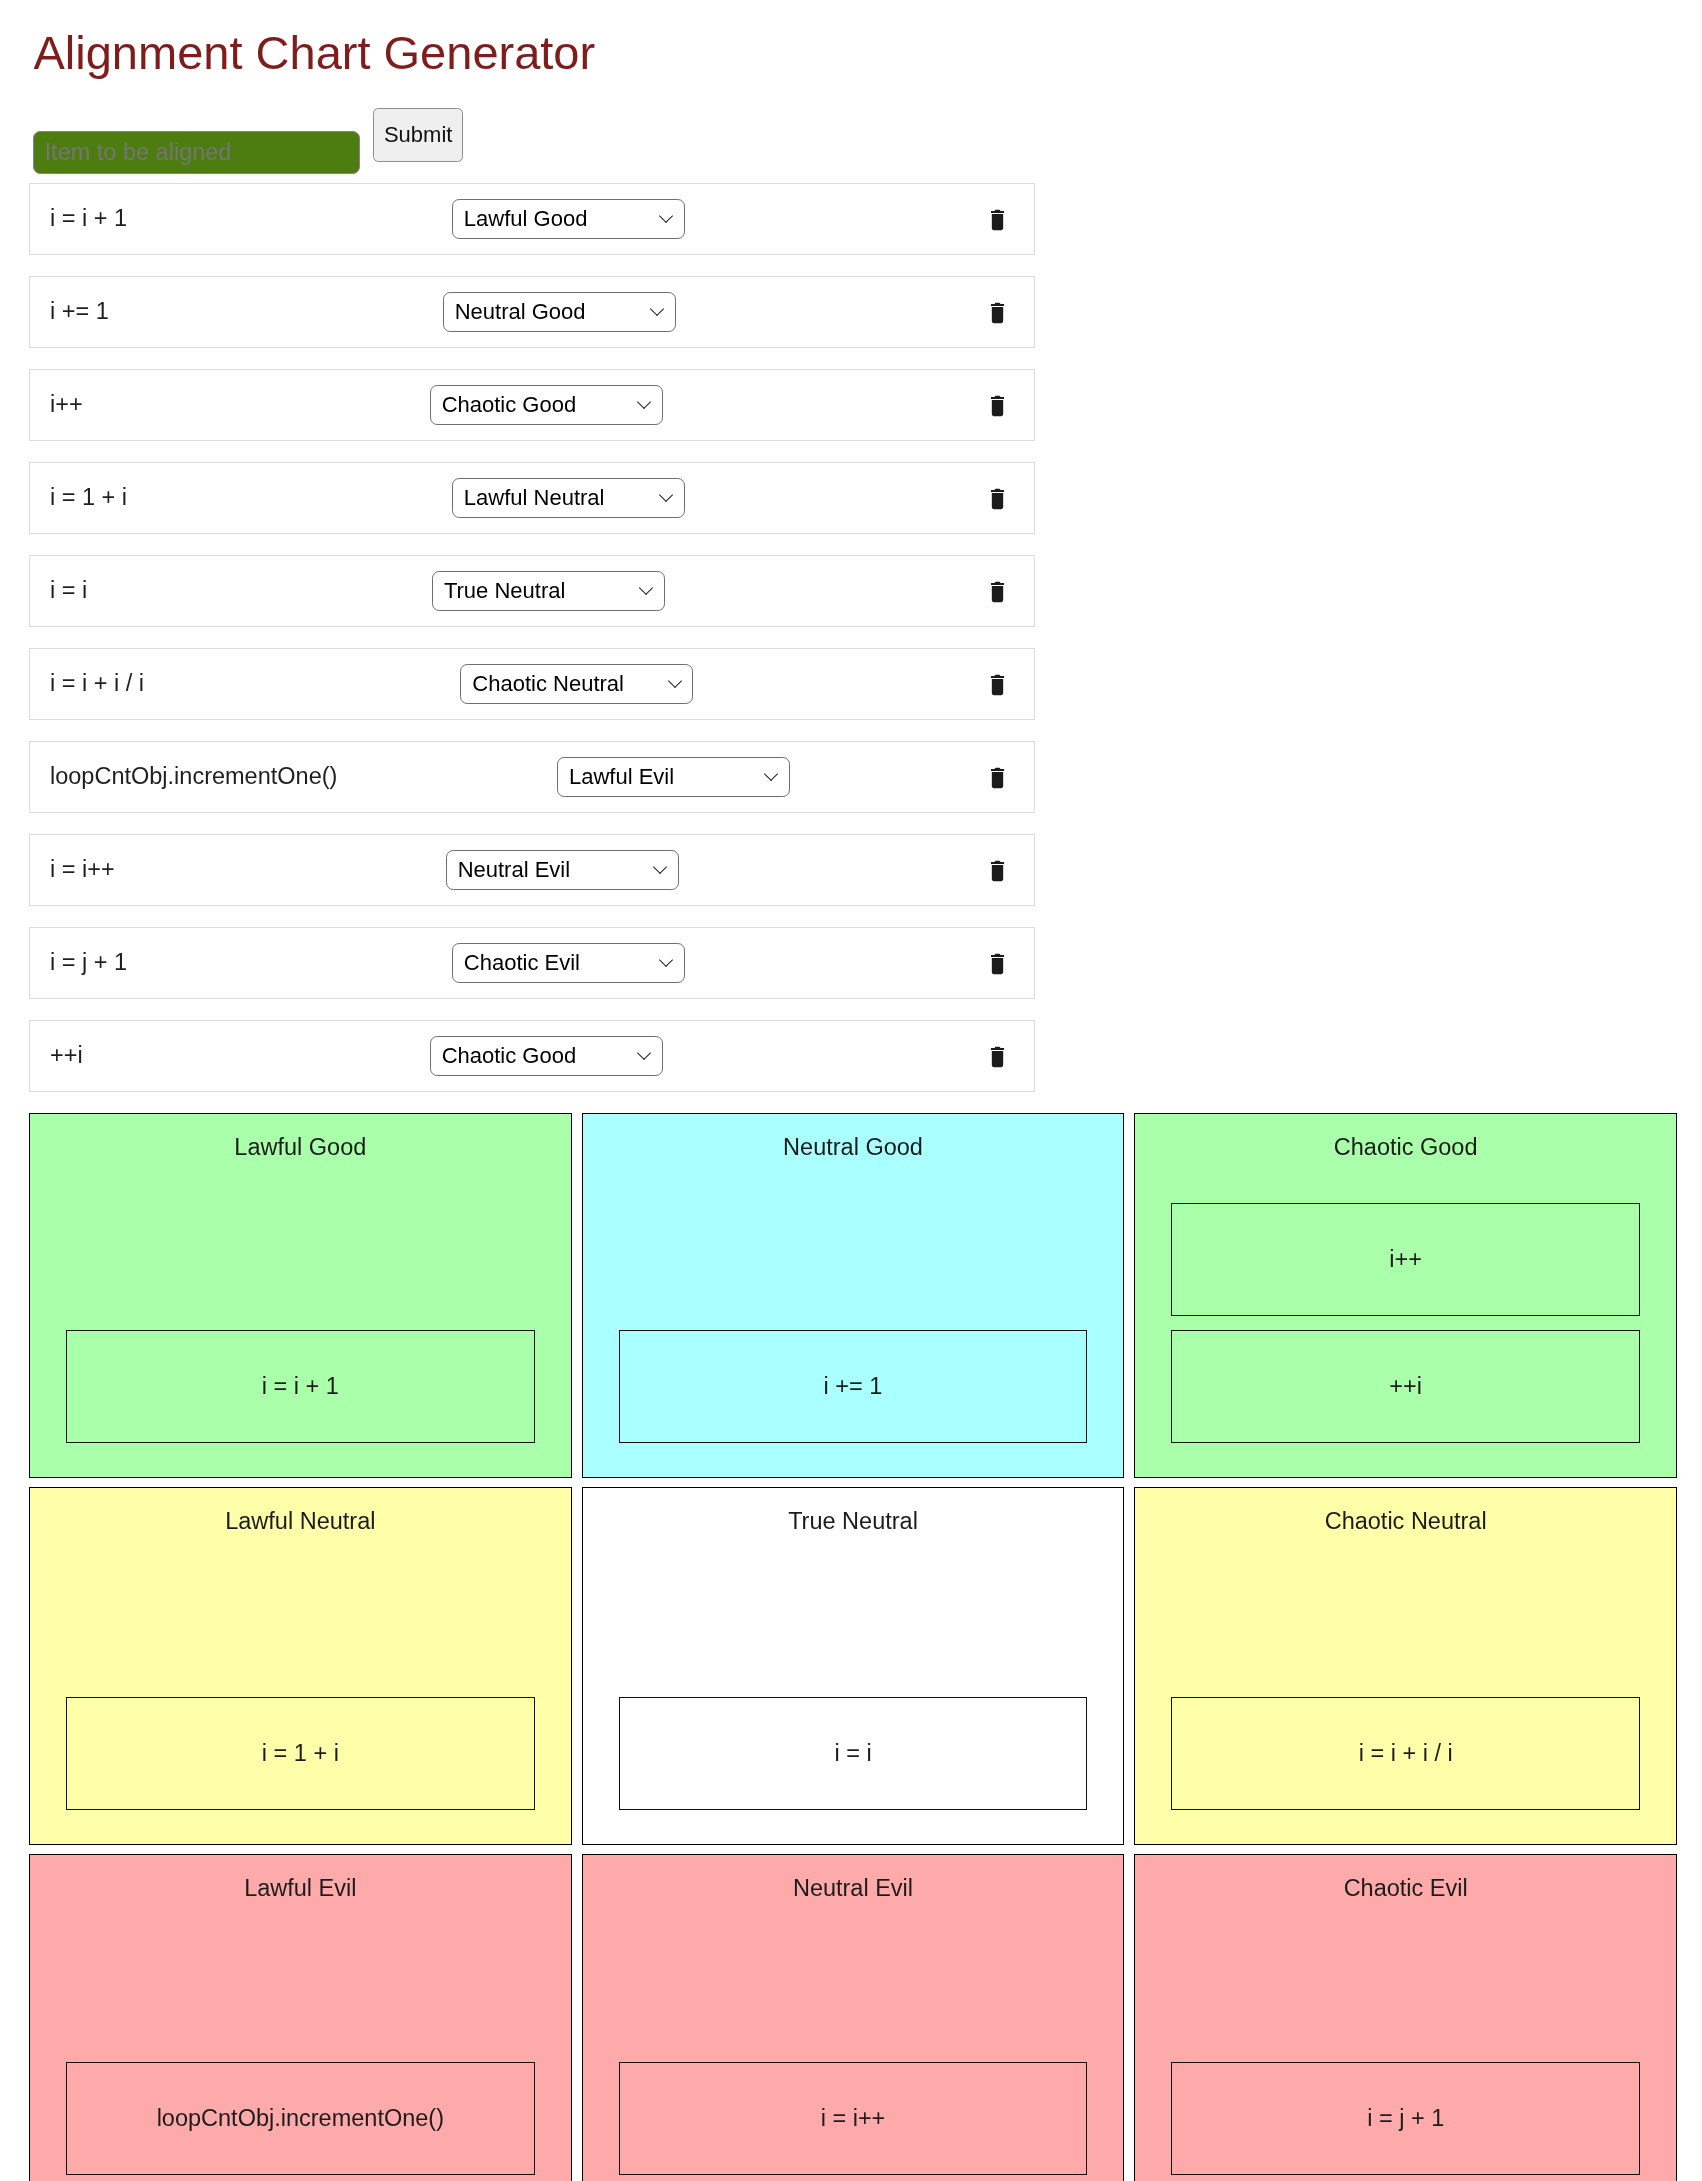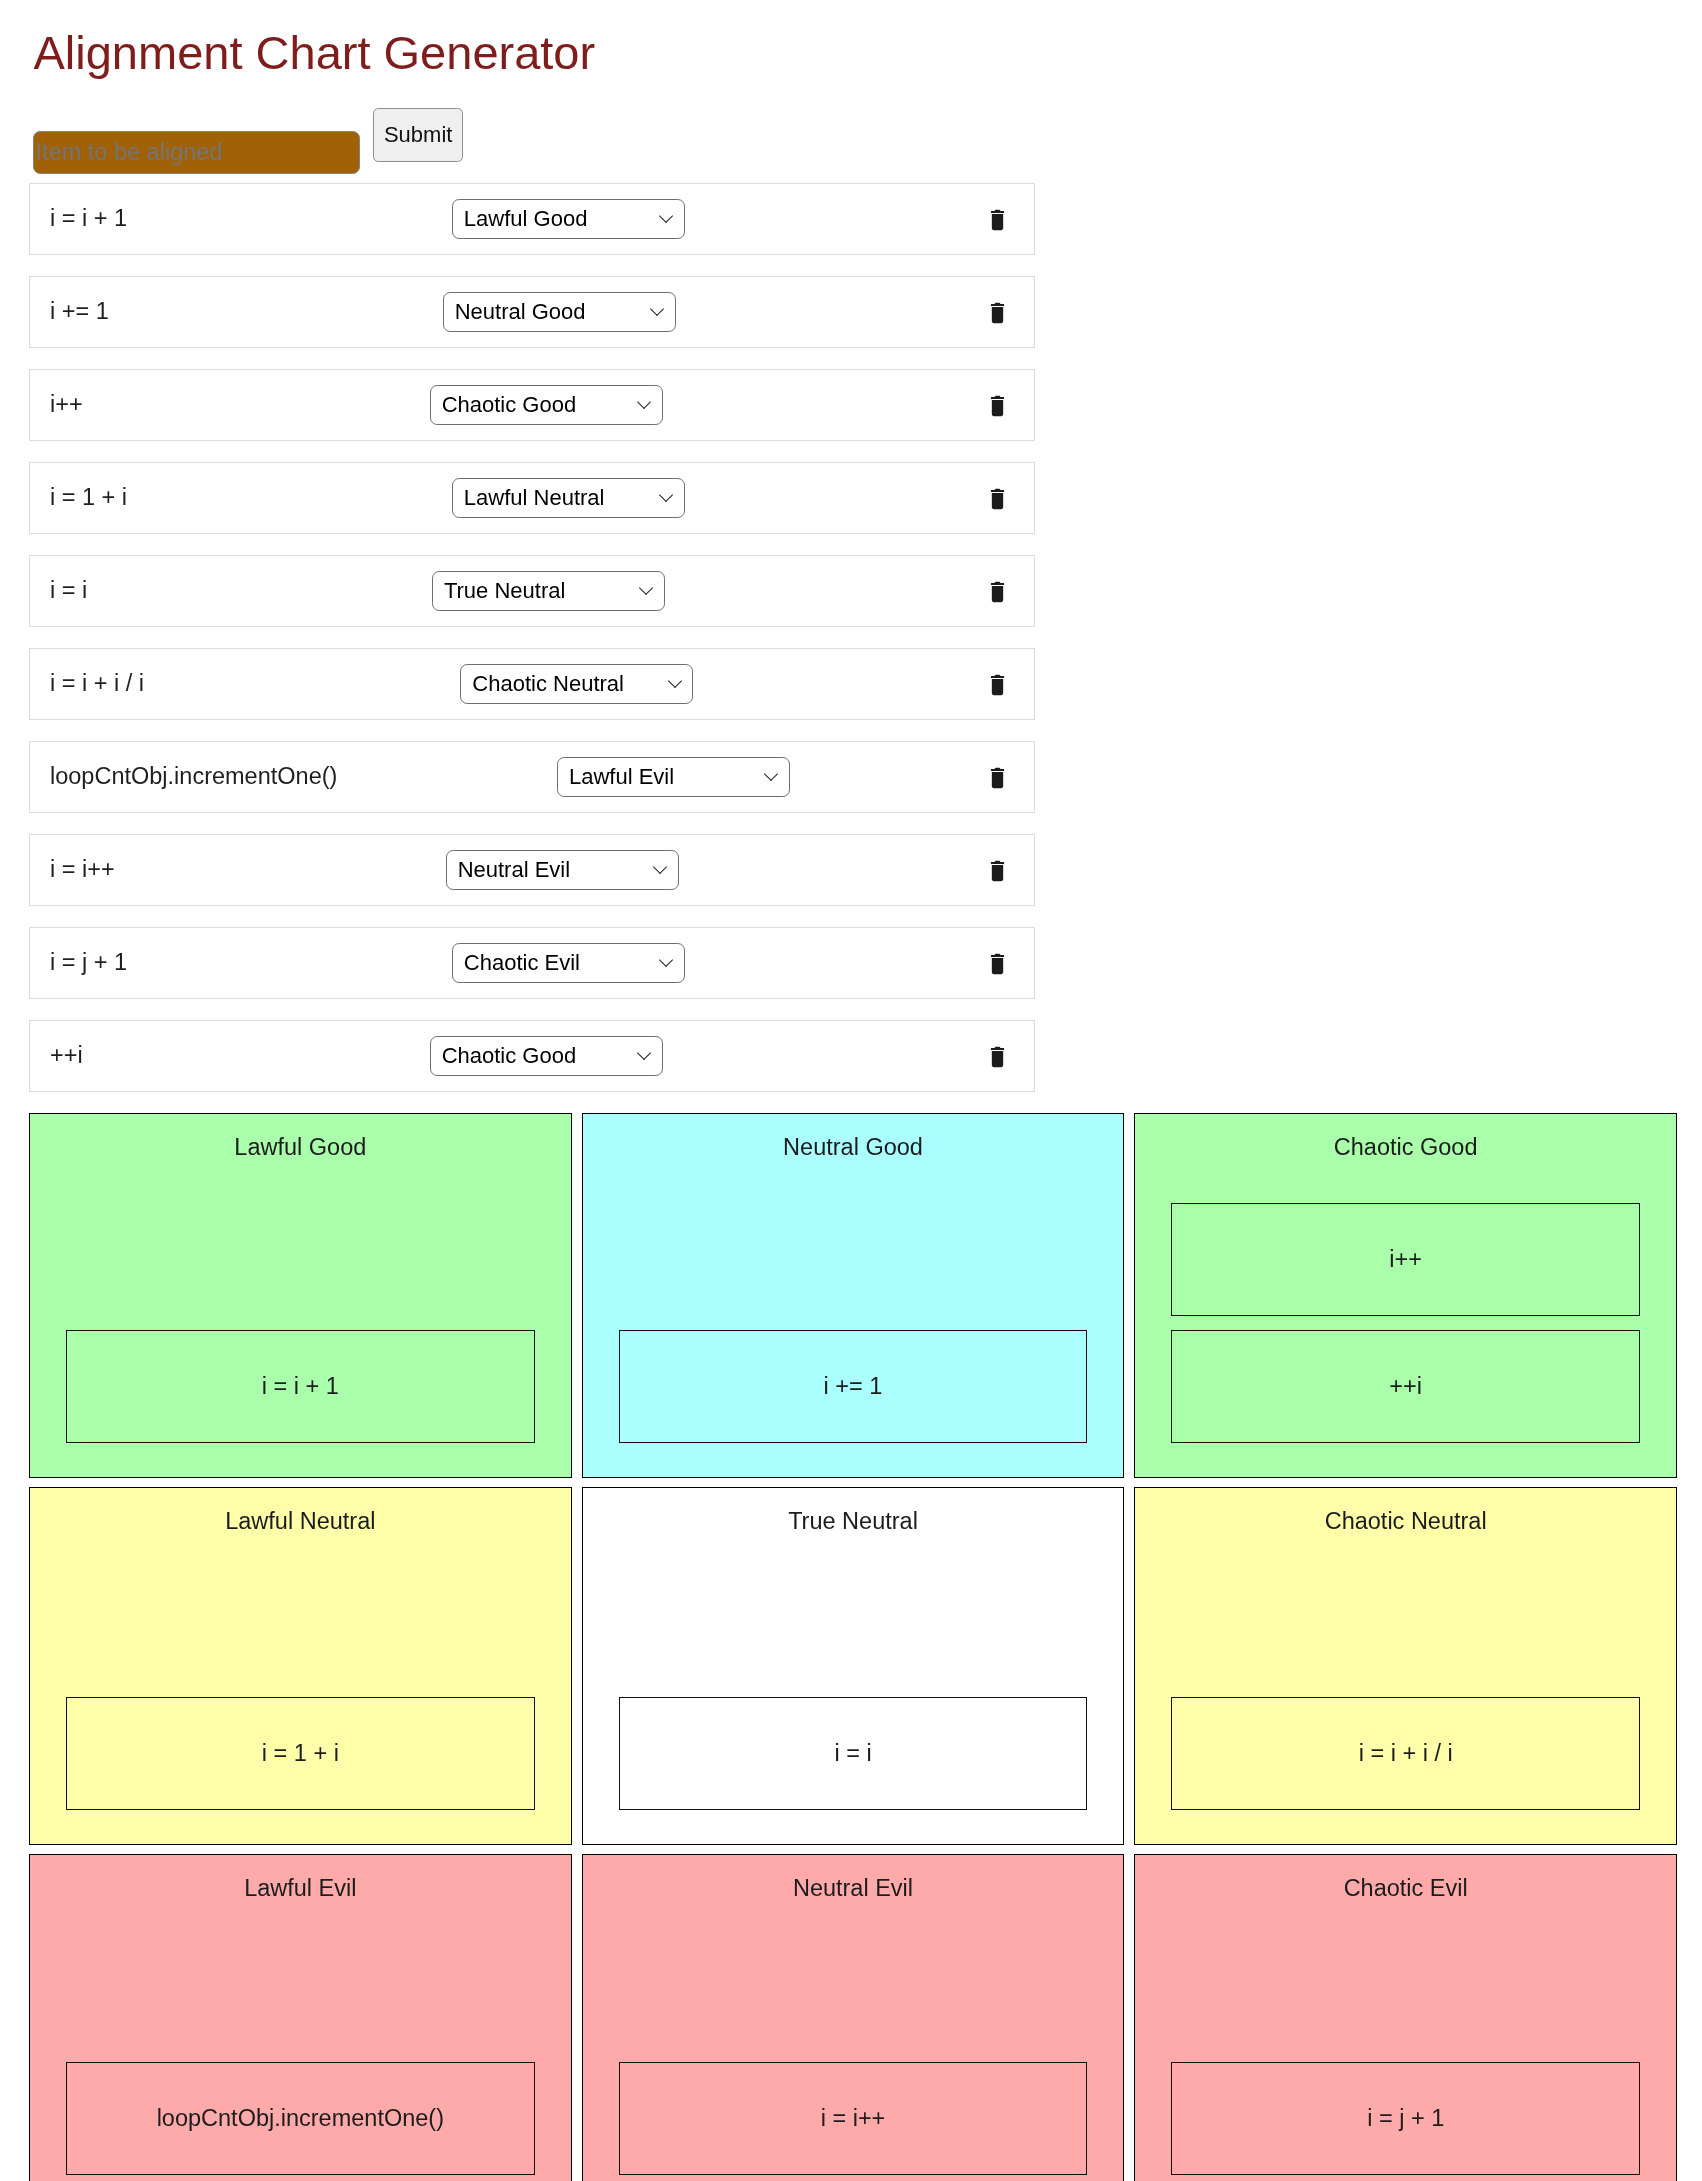--- a/index.html
+++ b/index.html
@@ -12,21 +12,21 @@
   }
   h1 {
     font-size: 47px; font-weight: 400; color: #7f1d1d;
     line-height: 1.2; padding-left: 4.5px;
   }
   .form-row { margin-top: 14.5px; display: flex; align-items: center; }
   .item-input {
     width: 327px; height: 43px; margin-left: 3.6px;
     border: 1.8px solid #848484; border-radius: 7.2px;
     font-family: "Liberation Sans", sans-serif;
-    font-size: 23.5px; padding: 0 2px; color: #222; background: #a16207; outline: none; margin-top: 35px;
+    font-size: 23.5px; padding: 0 11px; color: #222; background: #4d7c0f; outline: none; margin-top: 35px;
   }
   .item-input::placeholder { color: #757575; }
   .submit-btn {
     margin-left: 13.6px; height: 54px; width: 90px;
     background: #efefef; border: 1.8px solid #8e8e8e; border-radius: 5.4px;
     font-family: "Liberation Sans", sans-serif;
     font-size: 22px; color: #111; cursor: pointer;
   }
   .rows { margin-top: 9px; width: 1006px; }
   .row {

